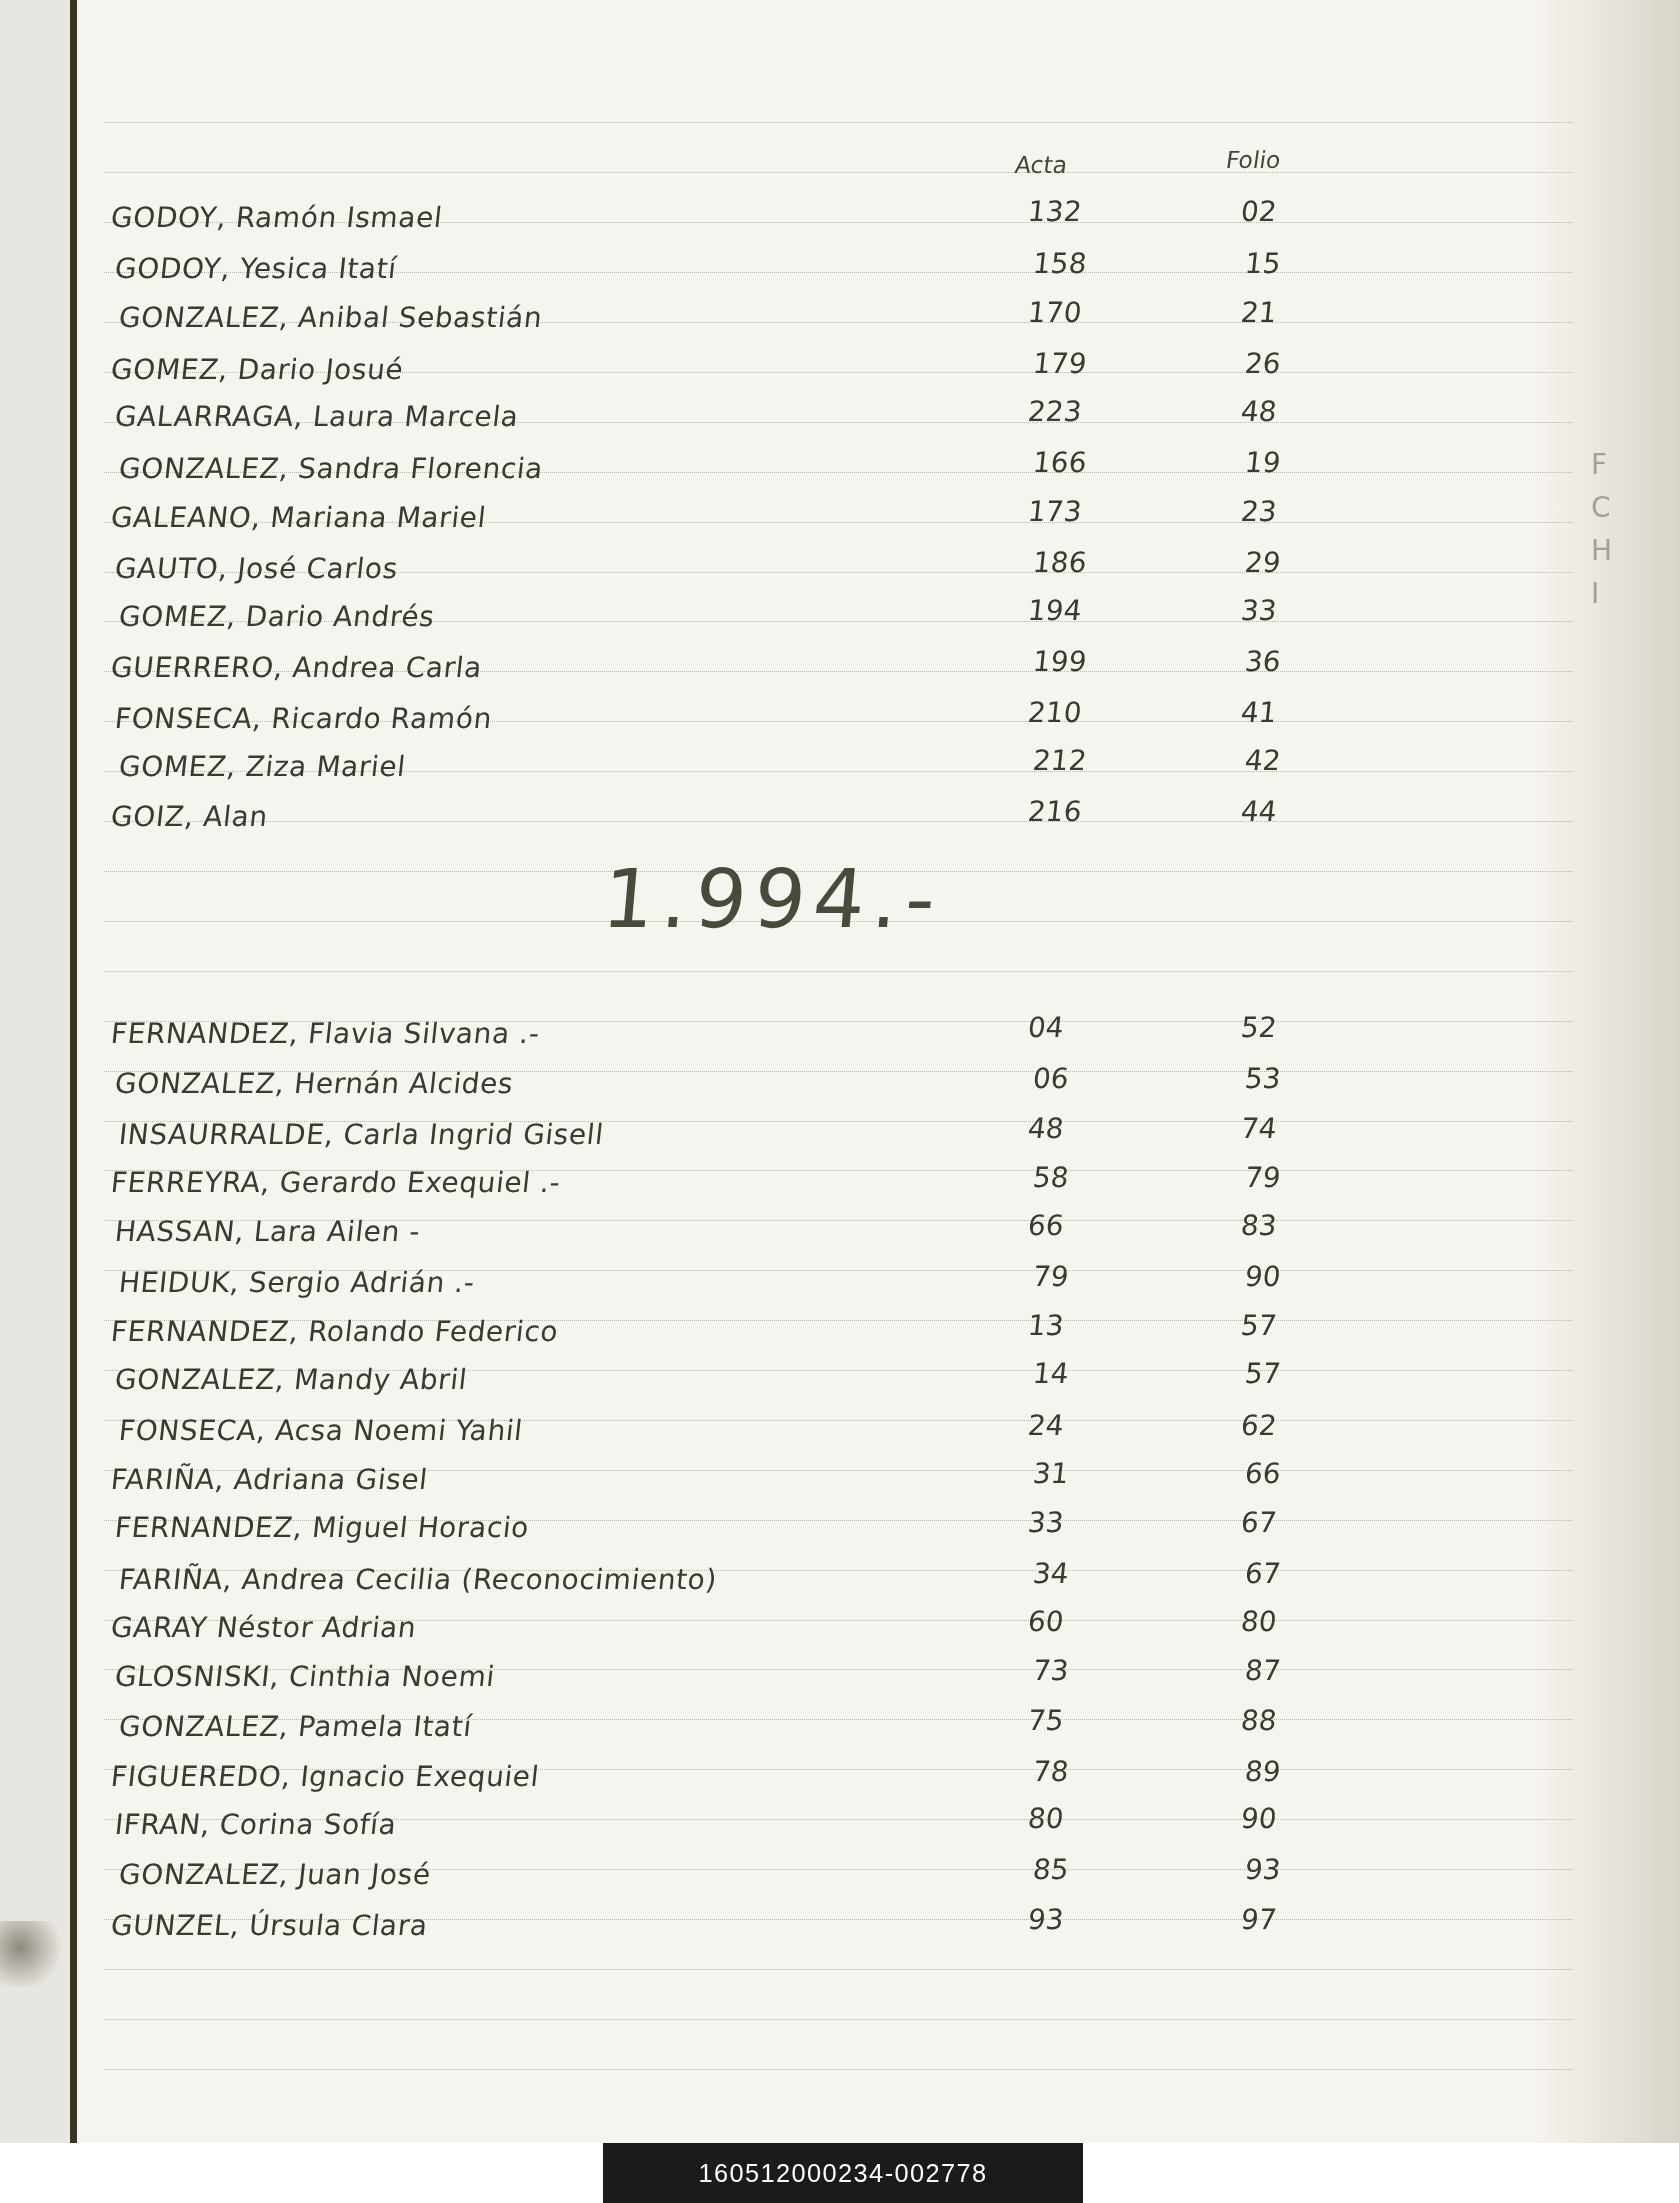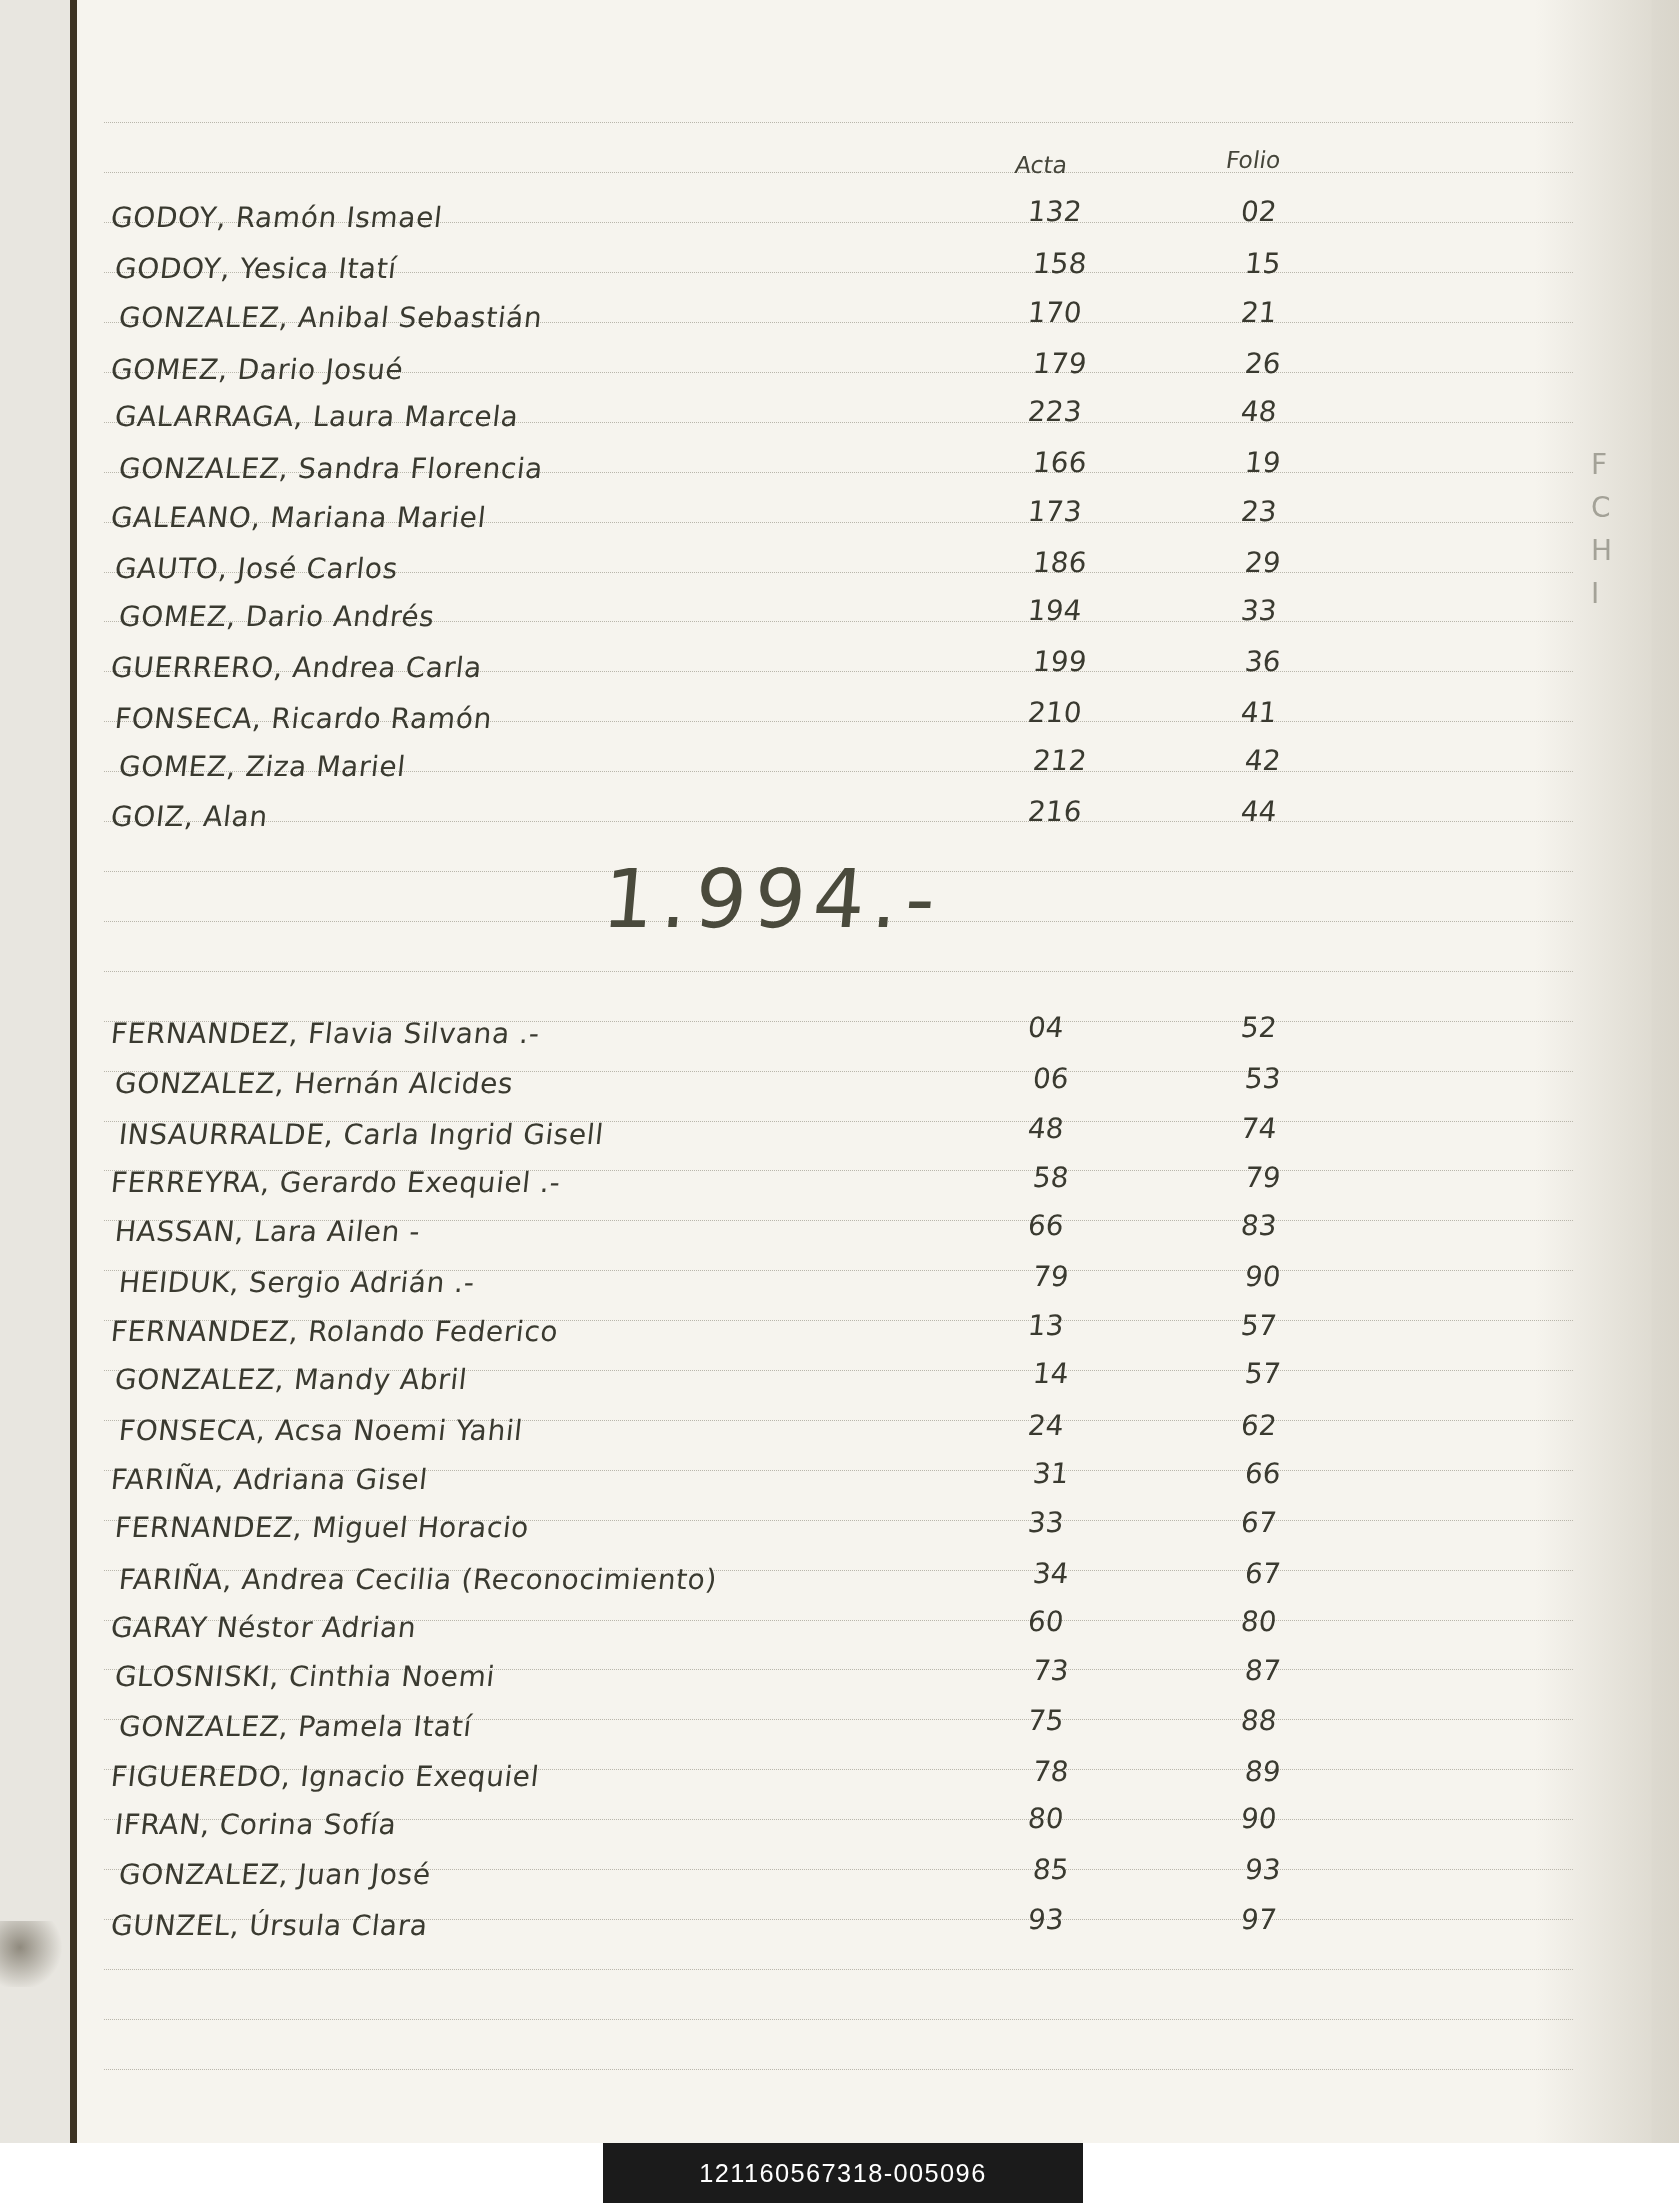--- a/index.html
+++ b/index.html
@@ -293,16 +293,16 @@
       <div class="hw hw-num" style="left: 1241px; top: 1802px;">90</div>
       <div class="hw hw-name" style="left: 119px; top: 1858px;">GONZALEZ, Juan José</div>
       <div class="hw hw-num" style="left: 1033px; top: 1853px;">85</div>
       <div class="hw hw-num" style="left: 1245px; top: 1853px;">93</div>
       <div class="hw hw-name" style="left: 111px; top: 1909px;">GUNZEL, Úrsula Clara</div>
       <div class="hw hw-num" style="left: 1028px; top: 1903px;">93</div>
       <div class="hw hw-num" style="left: 1241px; top: 1903px;">97</div>
     </div>
 
   <div class="footer"></div>
-  <div class="footer-bar">121160567318-005096</div>
+  <div class="footer-bar">160512000234-002778</div>
 
 </div>
 
 
 </body></html>

